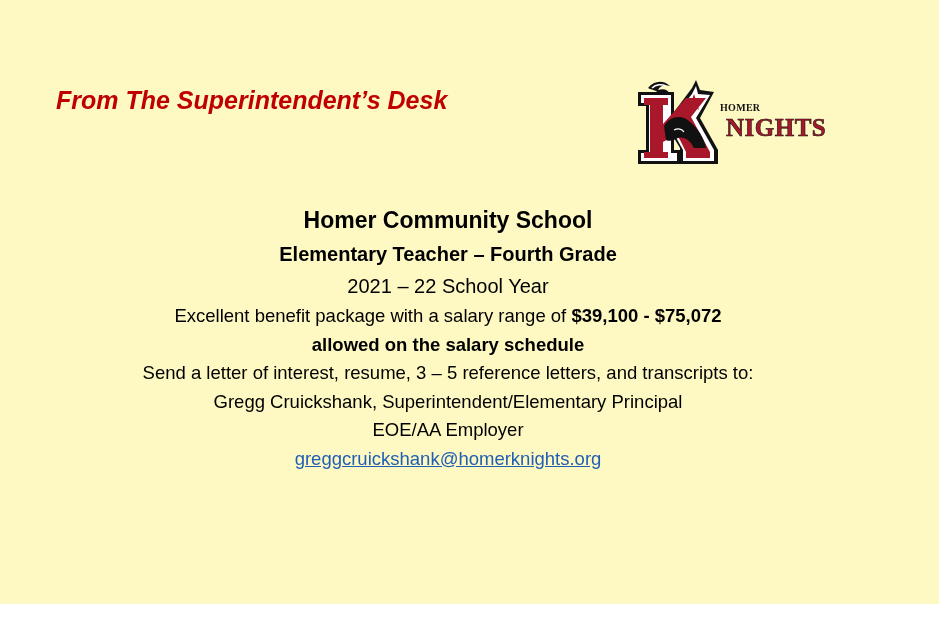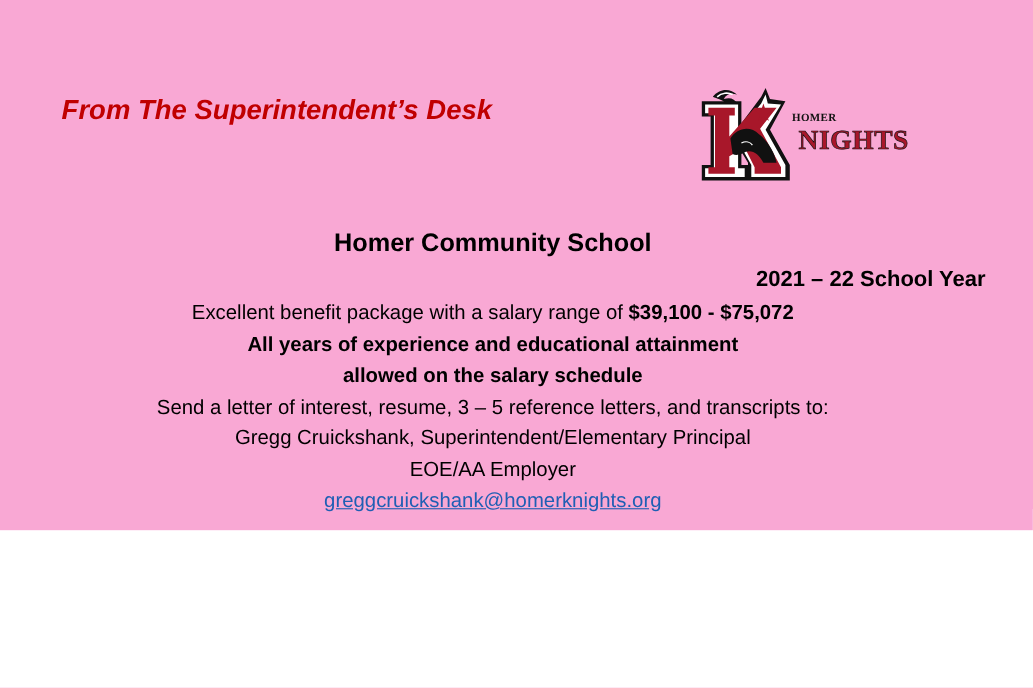--- a/index.html
+++ b/index.html
@@ -11,22 +11,22 @@
       width: 939px;
       height: 625px;
       position: relative;
       overflow: hidden;
       font-family: "Liberation Sans", "DejaVu Sans", sans-serif;
       color: #000000;
     }
     .page {
       position: absolute;
       left: 0; top: 0;
-      width: 939px; height: 482px;
-      background: #f9a8d4;
+      width: 939px; height: 604px;
+      background: #fef9c3;
     }
     .desk-title {
       position: absolute;
       left: 56px;
       top: 86px;
       font-size: 25px;
       font-weight: bold;
       font-style: italic;
       color: #c00000;
       letter-spacing: 0px;
@@ -78,23 +78,22 @@
       font-weight: bold;
       line-height: 36px;
     }
     .position {
       font-size: 20px;
       font-weight: bold;
       line-height: 32px;
     }
     .year {
       font-size: 20px;
-      font-weight: bold;
+      font-weight: normal;
       line-height: 32px;
-      text-align: right;
     }
     .normal {
       font-size: 18.5px;
       line-height: 28.5px;
     }
     .boldline {
       font-size: 18.5px;
       font-weight: bold;
       line-height: 28.5px;
     }
@@ -128,23 +127,23 @@
       <path d="M18 10 C22 6 28 6 32 8" stroke="#ffffff" stroke-width="1.5" fill="none"></path>
 
       <path d="M60 16 L62 22 L68 22 L63 26 L65 32 L60 28 L55 32 L57 26 L52 22 L58 22 Z" fill="#a8172a"></path>
     </svg>
     <span class="homer-text">HOMER</span>
     <span class="knights-text">NIGHTS</span>
   </div>
 
   <div class="content">
     <span class="line school">Homer Community School</span>
+    <span class="line position">Elementary Teacher – Fourth Grade</span>
     <span class="line year">2021 – 22 School Year</span>
     <span class="line normal"><span>Excellent benefit package with a salary range of </span><b>$39,100 - $75,072</b></span>
-    <span class="line boldline">All years of experience and educational attainment</span>
     <span class="line boldline">allowed on the salary schedule</span>
     <span class="line normal">Send a letter of interest, resume, 3 – 5 reference letters, and transcripts to:</span>
     <span class="line normal">Gregg Cruickshank, Superintendent/Elementary Principal</span>
     <span class="line normal">EOE/AA Employer</span>
     <span class="line normal"><a class="email">greggcruickshank@homerknights.org</a></span>
   </div>
 
 </div>
 
 </body></html>

